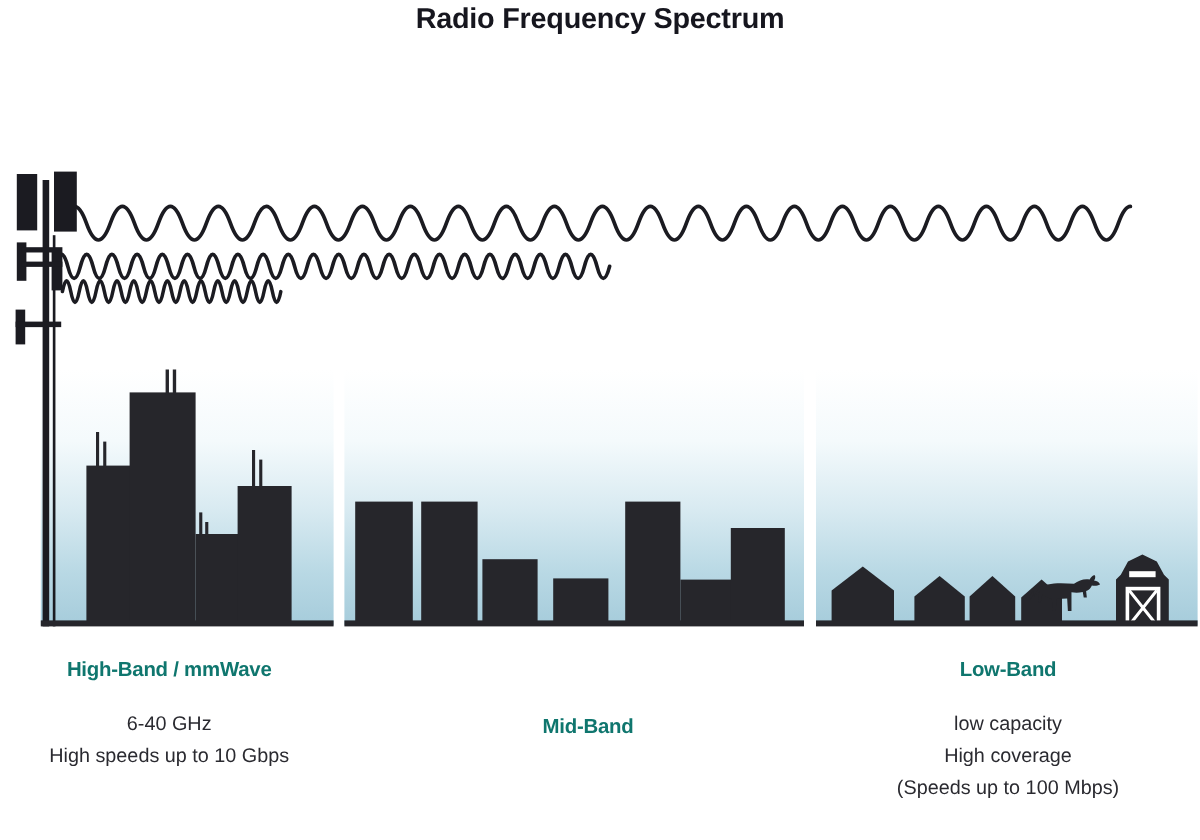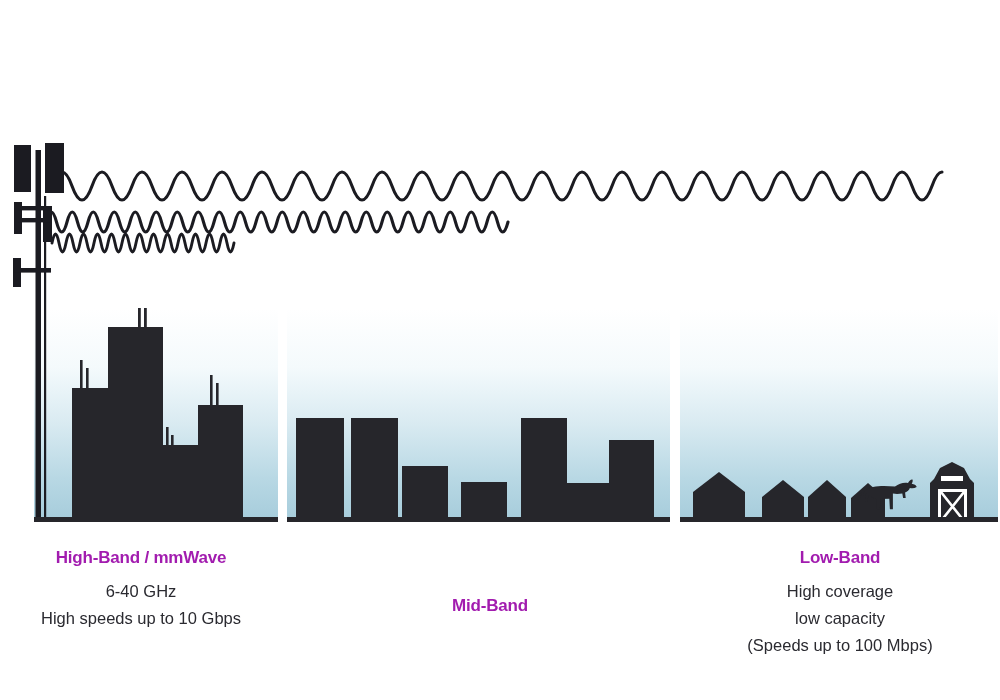--- a/index.html
+++ b/index.html
@@ -38,44 +38,45 @@
     left: 0;
     top: 0;
     width: 1000px;
     height: 700px;
   }
   .band-label {
     position: absolute;
     text-align: center;
     font-size: 17px;
     font-weight: bold;
-    color: #a21caf;
+    color: #0f766e;
     letter-spacing: -0.2px;
   }
   .band-desc {
     position: absolute;
     text-align: center;
     font-size: 16.5px;
     line-height: 27px;
     color: #2a2a30;
     font-weight: normal;
   }
   .band-desc div { white-space: nowrap; }
   
   .col1 { left: 0px;   width: 282px; }
   .col2 { left: 330px; width: 320px; margin-top: 48px; }
   .col3 { left: 680px; width: 320px; }
   .lbl-y { top: 548px; }
-  .desc-y { top: 578px; }
+  .desc-y { top: 590px; }
 </style>
 </head>
 <body>
 
 <div id="stage">
 
+  <div class="title">Radio Frequency Spectrum</div>
 
   <svg class="art" viewBox="0 0 1000 700">
     <defs>
       <linearGradient id="sky" x1="0" y1="0" x2="0" y2="1">
         <stop offset="0%" stop-color="#ffffff"></stop>
         <stop offset="28%" stop-color="#f4fafc"></stop>
         <stop offset="55%" stop-color="#d8eaf1"></stop>
         <stop offset="80%" stop-color="#b8d8e4"></stop>
         <stop offset="100%" stop-color="#a6ccdb"></stop>
       </linearGradient>
@@ -233,18 +234,18 @@
     <div>6-40 GHz</div>
     <div>High speeds up to 10 Gbps</div>
   </div>
 
   <div class="band-label col2 lbl-y">Mid-Band</div>
   <div class="band-desc col2 desc-y">
   </div>
 
   <div class="band-label col3 lbl-y">Low-Band</div>
   <div class="band-desc col3 desc-y">
+    <div>low capacity</div>
     <div>High coverage</div>
-    <div>low capacity</div>
     <div>(Speeds up to 100 Mbps)</div>
   </div>
 
 </div>
 
 </body></html>

